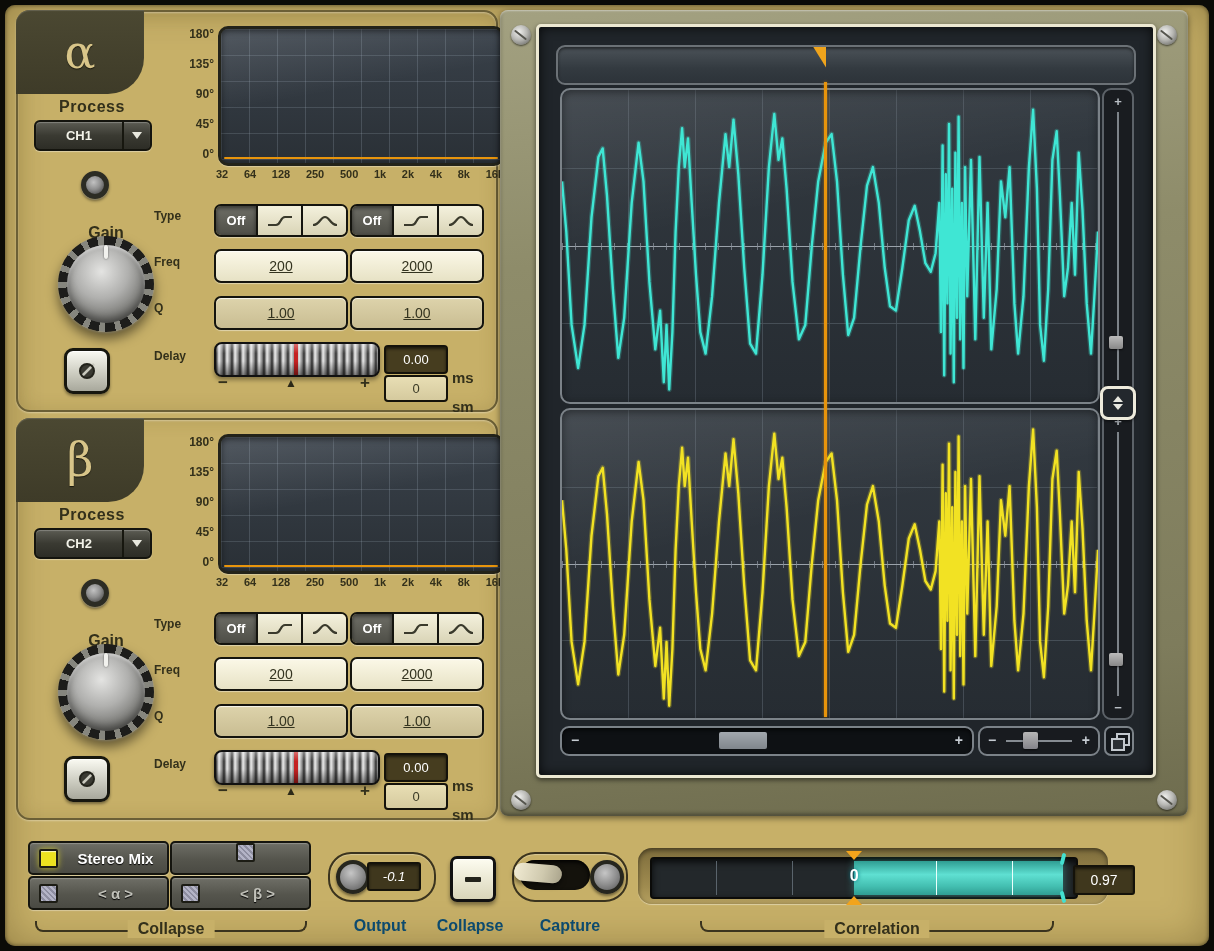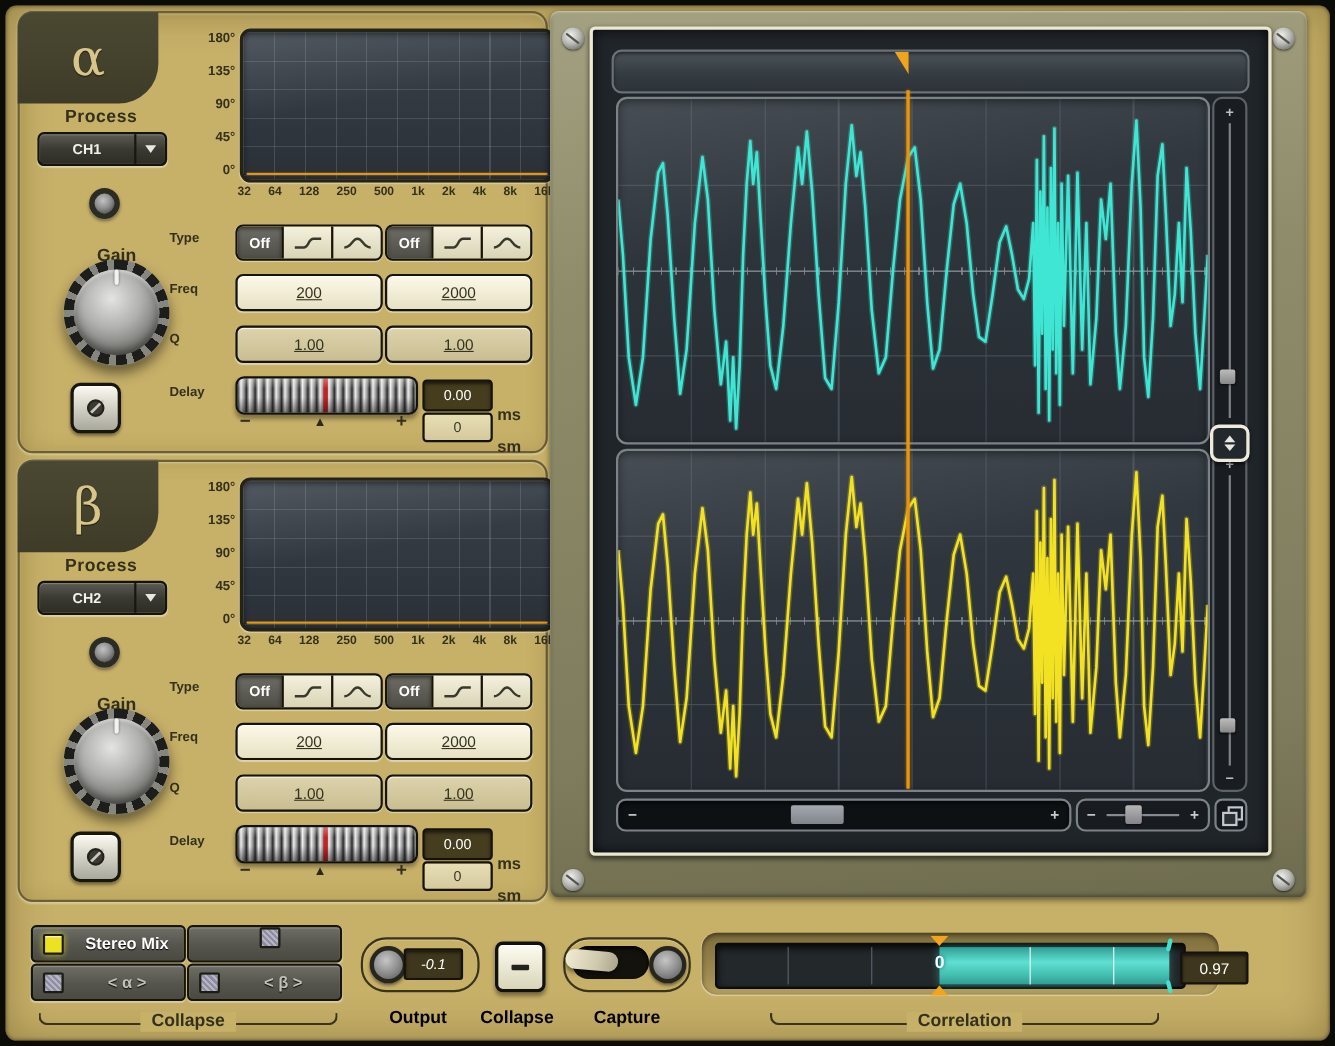--- a/index.html
+++ b/index.html
@@ -131,21 +131,21 @@
   .mbtn .mled{width:15px;height:15px;margin-left:9px;border:2px solid #1c1c14;border-radius:2px;flex:none;}
   .mled.on{background:#ece21f;box-shadow:0 0 6px rgba(236,226,31,.7), inset 0 1px 1px rgba(255,255,255,.7);}
   .mled.off{background:repeating-linear-gradient(45deg,#b4b4c6 0 2px,#8e8ea0 2px 4px);}
   .mbtn .mtxt{flex:1;text-align:center;font-size:15px;font-weight:bold;margin-right:10px;}
   .mtxt.on{color:#fff;text-shadow:0 1px 1px #000;}
   .mtxt.off{color:#c2c2ba;text-shadow:0 1px 1px #000;}
   .bracket{position:absolute;height:9px;border-left:2px solid #3a331e;border-right:2px solid #3a331e;border-bottom:2px solid #3a331e;
         border-radius:0 0 8px 8px;}
   .bracket span{position:absolute;left:50%;transform:translateX(-50%);top:-1px;background:#c7b068;padding:0 10px;
         font-size:16px;font-weight:bold;color:#33301b;white-space:nowrap;}
-  .grouplabel{position:absolute;text-align:center;font-size:16px;font-weight:bold;color:#000000;}
+  .grouplabel{position:absolute;text-align:center;font-size:16px;font-weight:bold;color:#0c4a6e;}
   .oval{position:absolute;border:2px solid #3a331e;border-radius:23px;box-shadow:inset 0 1px 1px rgba(255,255,255,.3);}
   .sknob{position:absolute;width:26px;height:26px;border-radius:50%;border:4px solid #26261e;
         background:radial-gradient(circle at 42% 35%,#c6c6c6,#909090 50%,#555);box-shadow:0 2px 3px rgba(0,0,0,.45);}
   .outval{position:absolute;background:#3f371d;border:2px solid #14120a;border-radius:3px;color:#fff;font-size:13px;
         display:flex;align-items:center;justify-content:center;box-shadow:inset 0 2px 3px rgba(0,0,0,.6);}
   .collapse-btn{position:absolute;left:450px;top:856px;width:40px;height:40px;border:3px solid #111;border-radius:7px;
         background:linear-gradient(#fdfcf0,#d9d5b9);box-shadow:0 3px 4px rgba(0,0,0,.4), inset 0 1px 1px #fff;
         display:flex;align-items:center;justify-content:center;}
   .collapse-btn i{width:16px;height:5px;background:#23231b;border-radius:1px;}
   .toggle-body{position:absolute;left:520px;top:860px;width:70px;height:30px;border-radius:15px;background:#14120c;box-shadow:inset 0 2px 4px #000;}

